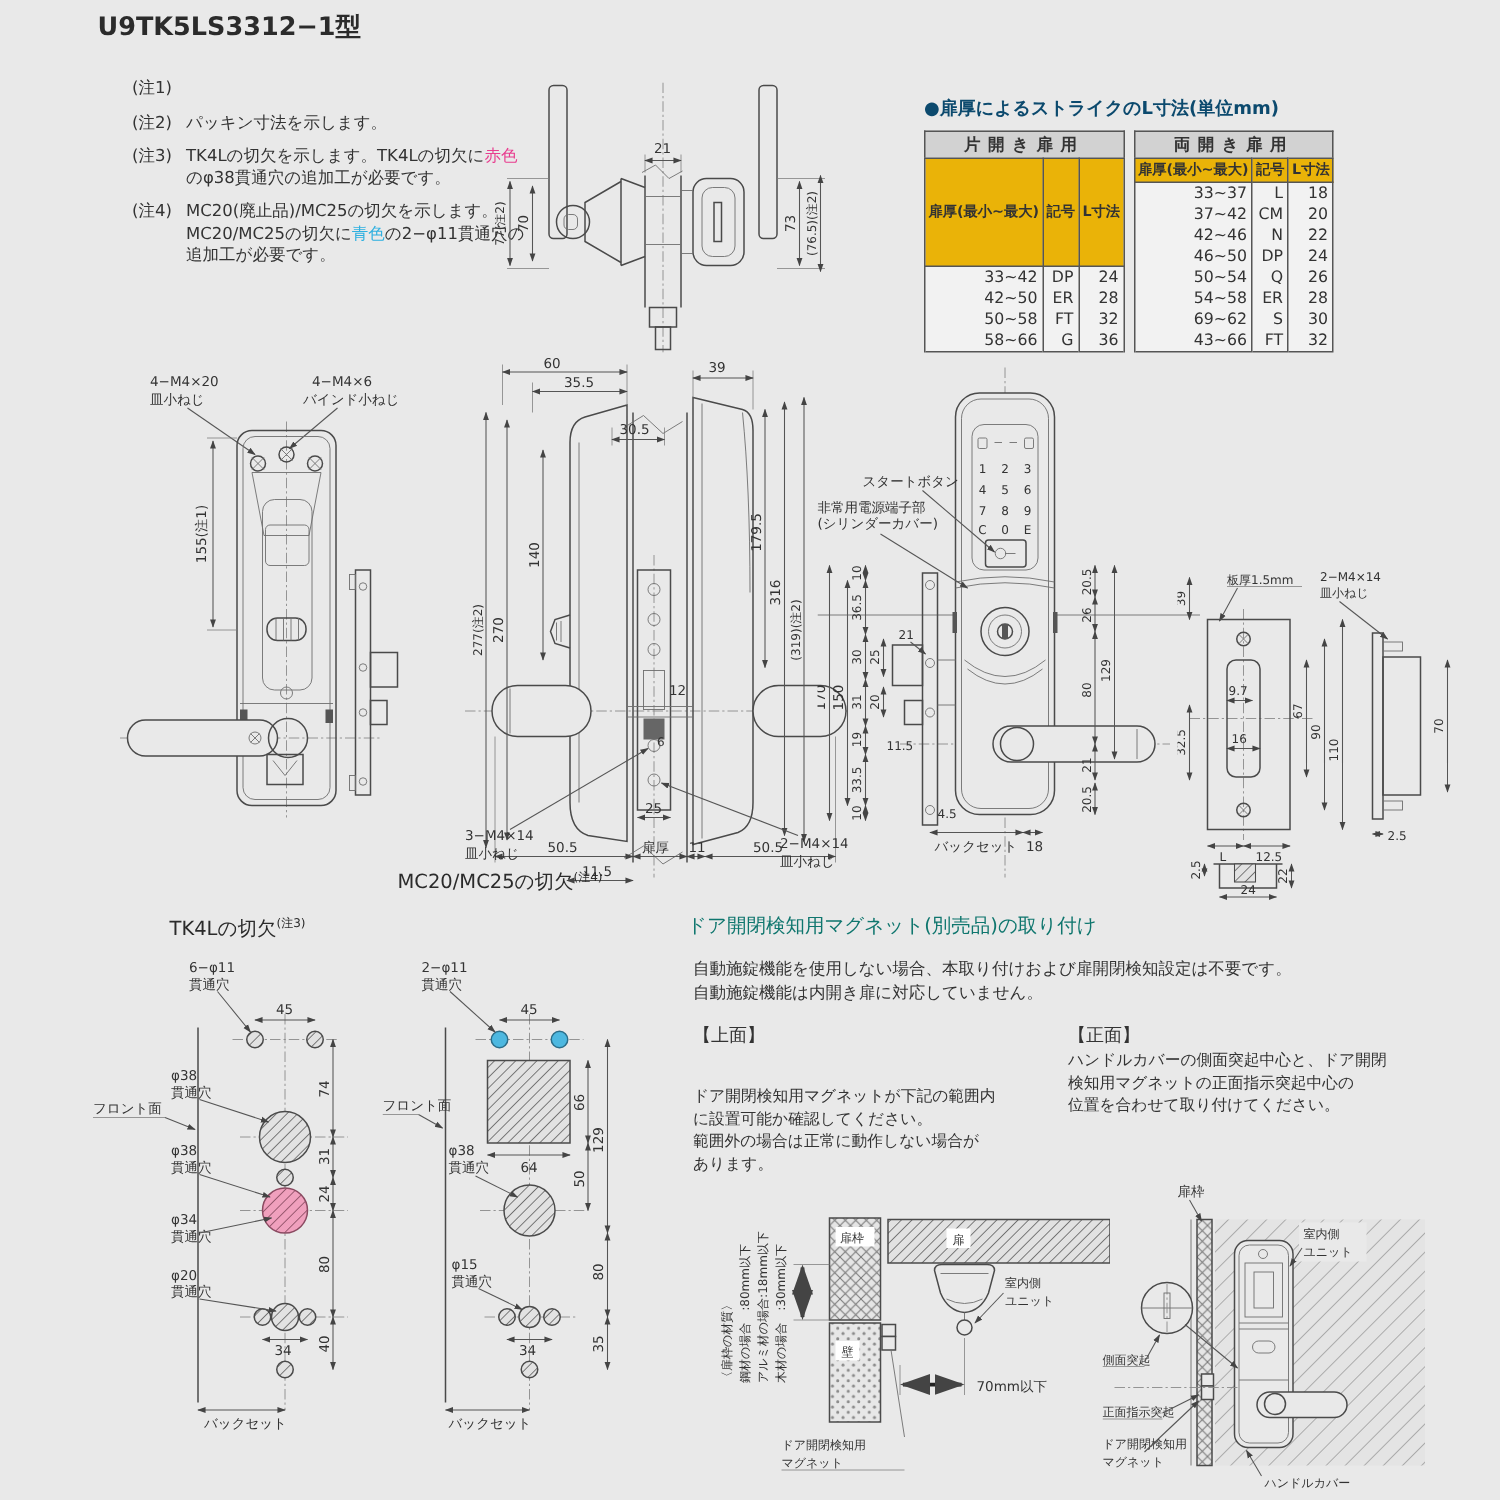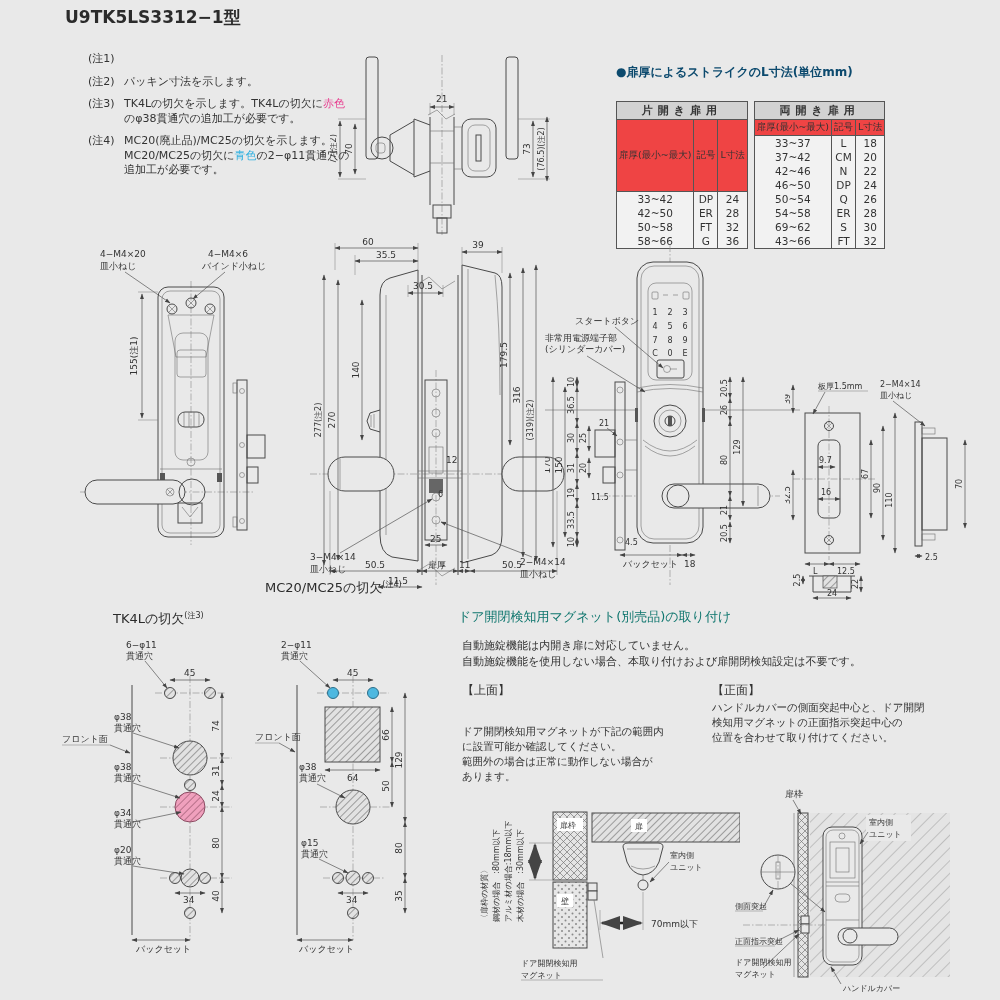--- a/index.html
+++ b/index.html
@@ -5,27 +5,27 @@
   html,body{margin:0;padding:0}
   body{width:1000px;height:1000px;position:relative;background:#e9e9e9;
        font-family:"DejaVu Sans","Liberation Sans",sans-serif;color:#333;overflow:hidden}
   .abs{position:absolute}
   .title{font-size:17px;font-weight:600;color:#2b2b2b}
   .note{display:flex;width:262px;font-size:11px;line-height:14.5px;margin-bottom:8px}
   .note .lbl{flex:0 0 36px}
   .note .txt{flex:1}
   .red{color:#e83d8f}.blue{color:#2fb0e0}
   .tbl-title{font-size:12px;font-weight:bold;color:#0c4a6e}
-  .tbl-wrap{display:flex;gap:6px;margin-top:20px}
+  .tbl-wrap{display:flex;gap:6px;margin-top:6px}
   table{border-collapse:collapse;background:#f2f2f2}
   table,th,td{border:1px solid #555}
   caption{border:1px solid #555;border-bottom:none;font-size:11px;letter-spacing:5px;
           background:#d2d2d2;padding:1px 0;font-weight:600}
-  th{background:#ef4444;font-size:9.5px;font-weight:400;padding:1px 2px}
-  td{border-top:none;border-bottom:none;font-size:10.5px;text-align:center;padding:0 3px;height:14px}
+  th{background:#eab308;font-size:9.5px;font-weight:700;padding:1px 2px}
+  td{border-top:none;border-bottom:none;font-size:10.5px;text-align:right;padding:0 3px;height:14px}
   .sec-title{font-size:13px;color:#2b2b2b}
   .sec-title sup{font-size:8px}
   .mag-head{font-size:13px;font-weight:normal;color:#0f766e}
   .mag-txt{font-size:11px;line-height:16px}
   .mag-sub{font-size:12px;font-weight:normal}
   .mag-body{font-size:10.5px;line-height:15px}
   svg text{font-size:9px;fill:#333}
   svg .t8{font-size:8px}
   .ln{fill:none;stroke:#4a4a4a;stroke-width:1}
   .lnf{fill:#e9e9e9;stroke:#4a4a4a;stroke-width:1}
@@ -591,22 +591,22 @@
   <path class="ld" d="M64,219 L93,233"></path>
   <text x="0" y="100">フロント面</text>
   <line class="ext" x1="0" y1="103" x2="24" y2="103"></line>
   <path class="ld" d="M24,103 L40,112"></path>
   <line class="dim" x1="42" y1="300" x2="98" y2="300"></line>
   <text x="44" y="312">バックセット</text>
 </svg>
 
 <div class="abs mag-head" style="left:458px;top:608px">ドア開閉検知用マグネット(別売品)の取り付け</div>
 <div class="abs mag-txt" style="left:462px;top:638px">
+  <div>自動施錠機能を使用しない場合、本取り付けおよび扉開閉検知設定は不要です。</div>
   <div>自動施錠機能は内開き扉に対応していません。</div>
-  <div>自動施錠機能を使用しない場合、本取り付けおよび扉開閉検知設定は不要です。</div>
 </div>
 <div class="abs mag-sub" style="left:462px;top:682px">【上面】</div>
 <div class="abs mag-body" style="left:462px;top:724px;width:240px">
   <div>ドア開閉検知用マグネットが下記の範囲内</div>
   <div>に設置可能か確認してください。</div>
   <div>範囲外の場合は正常に動作しない場合が</div>
   <div>あります。</div>
 </div>
 <div class="abs mag-sub" style="left:712px;top:682px">【正面】</div>
 <div class="abs mag-body" style="left:712px;top:700px;width:250px">

